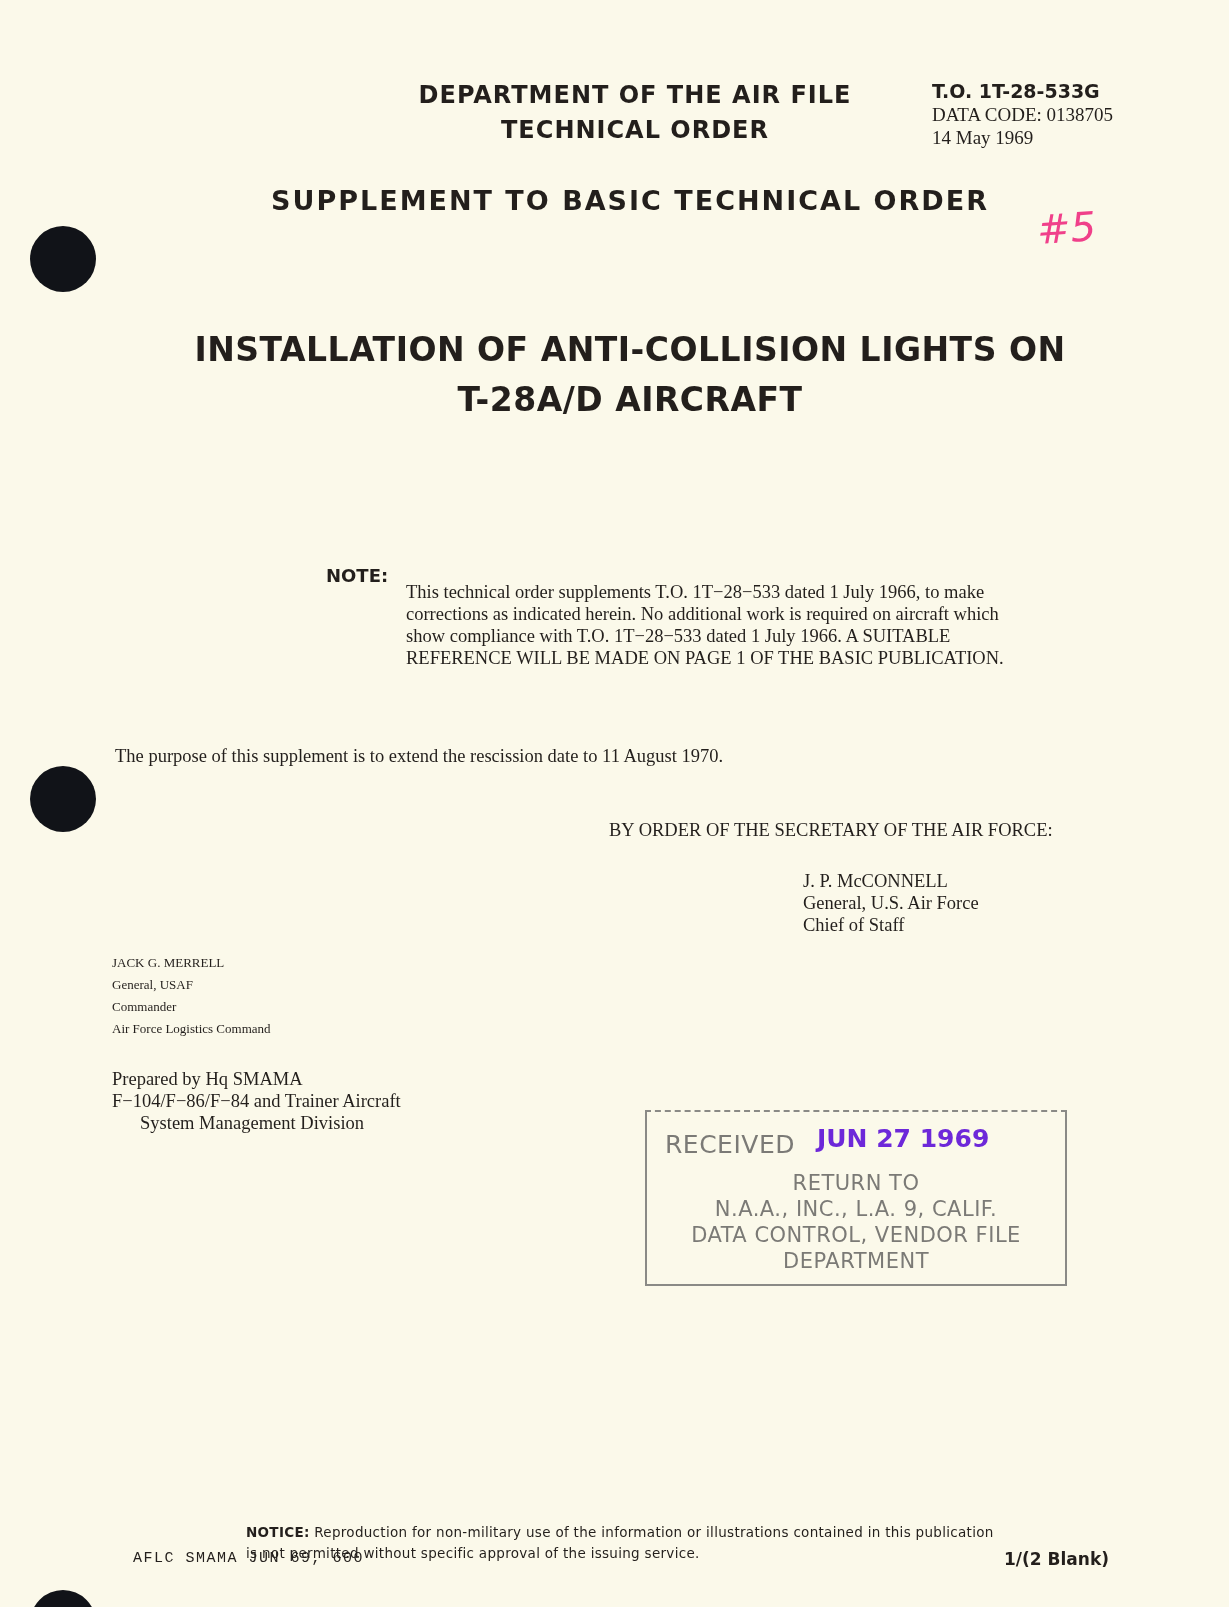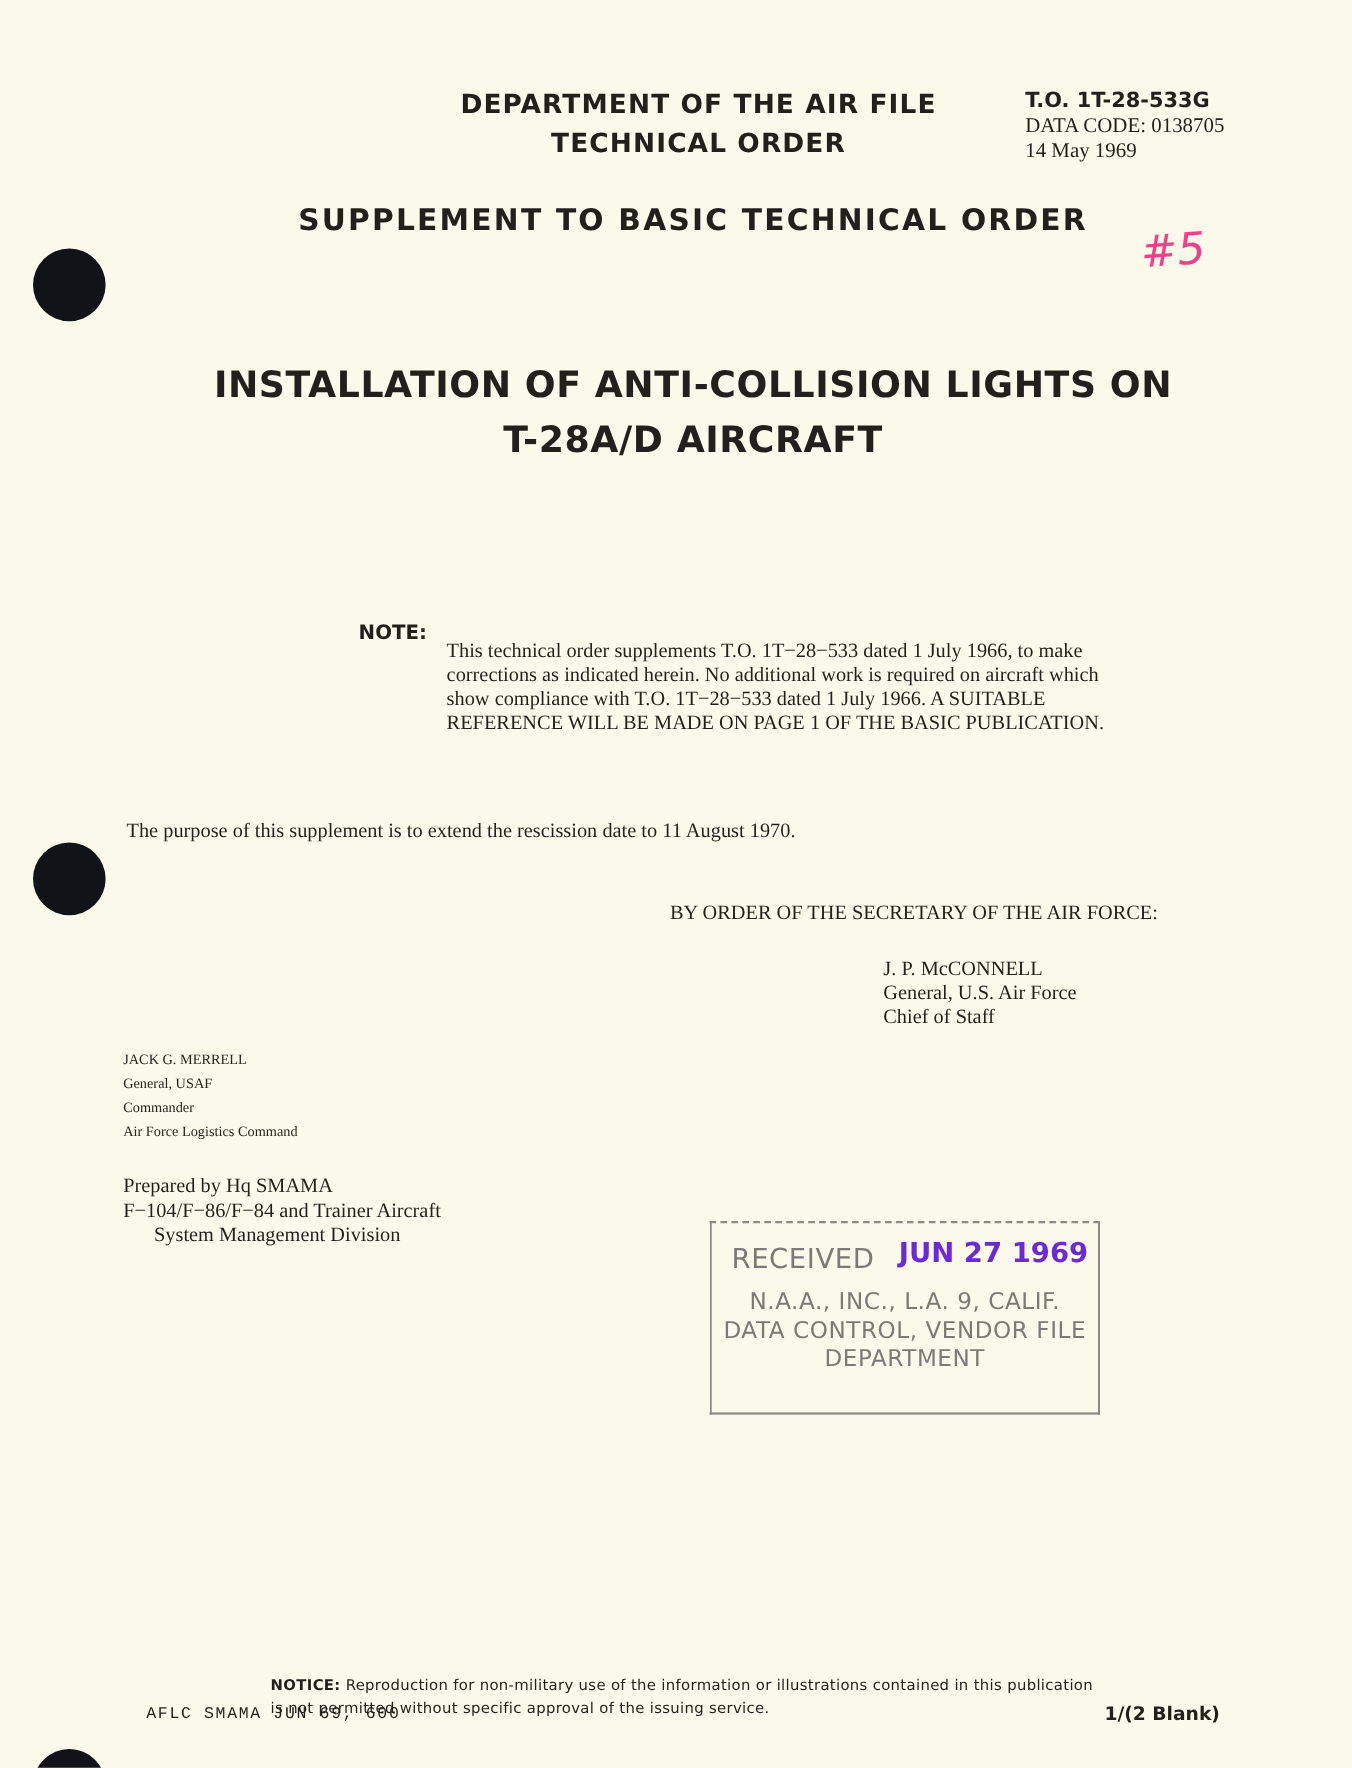--- a/index.html
+++ b/index.html
@@ -37,21 +37,21 @@
   .note-text { margin-left: 80px; margin-top: 16px; }
 
   .purpose { left: 115px; top: 746px; font-size: 18.5px; }
   .by-order { left: 609px; top: 820px; font-size: 18.5px; }
 
   .sig1 { left: 803px; top: 870px; font-size: 18.5px; line-height: 22px; }
   .sig2 { left: 112px; top: 952px; font-size: 13px; line-height: 22px; }
   .prepared { left: 112px; top: 1068px; font-size: 18.5px; line-height: 22px; }
   .prepared .indent { padding-left: 28px; }
 
-  .stamp { left: 645px; top: 1110px; width: 355px; height: 176px;
+  .stamp { left: 645px; top: 1110px; width: 422px; height: 176px;
     border: 2px solid #8a8a86; border-top-style: dashed; box-sizing: border-box;
     color: #7b7a76; font-family: "DejaVu Sans", sans-serif; }
   .stamp .received { position: absolute; left: 18px; top: 18px; font-size: 25px; letter-spacing: 0.5px; }
   .stamp .date { position: absolute; left: 170px; top: 12px; font-size: 25px; font-weight: bold; color: #6d28d9; }
   .stamp .lines { position: absolute; left: 0; top: 58px; width: 100%; text-align: center;
     font-size: 21px; line-height: 26px; letter-spacing: 0.5px; }
 
   .notice { left: 246px; top: 1522px; width: 760px; font-family: "DejaVu Sans", sans-serif;
     font-size: 13.5px; line-height: 21px; letter-spacing: 0.3px; }
   .notice-label { font-weight: bold; }
@@ -110,20 +110,21 @@
 <div class="abs prepared serif">
   <div>Prepared by Hq SMAMA</div>
   <div>F−104/F−86/F−84 and Trainer Aircraft</div>
   <div class="indent">System Management Division</div>
 </div>
 
 <div class="abs stamp">
   <span class="received">RECEIVED</span>
   <span class="date">JUN 27 1969</span>
   <div class="lines">
+    <div>RETURN TO</div>
     <div>N.A.A., INC., L.A. 9, CALIF.</div>
     <div>DATA CONTROL, VENDOR FILE</div>
     <div>DEPARTMENT</div>
   </div>
 </div>
 
 <div class="abs notice">
   <span class="notice-label">NOTICE:</span>
   <span>Reproduction for non-military use of the information or illustrations contained in this publication is not permitted without specific approval of the issuing service.</span>
 </div>

